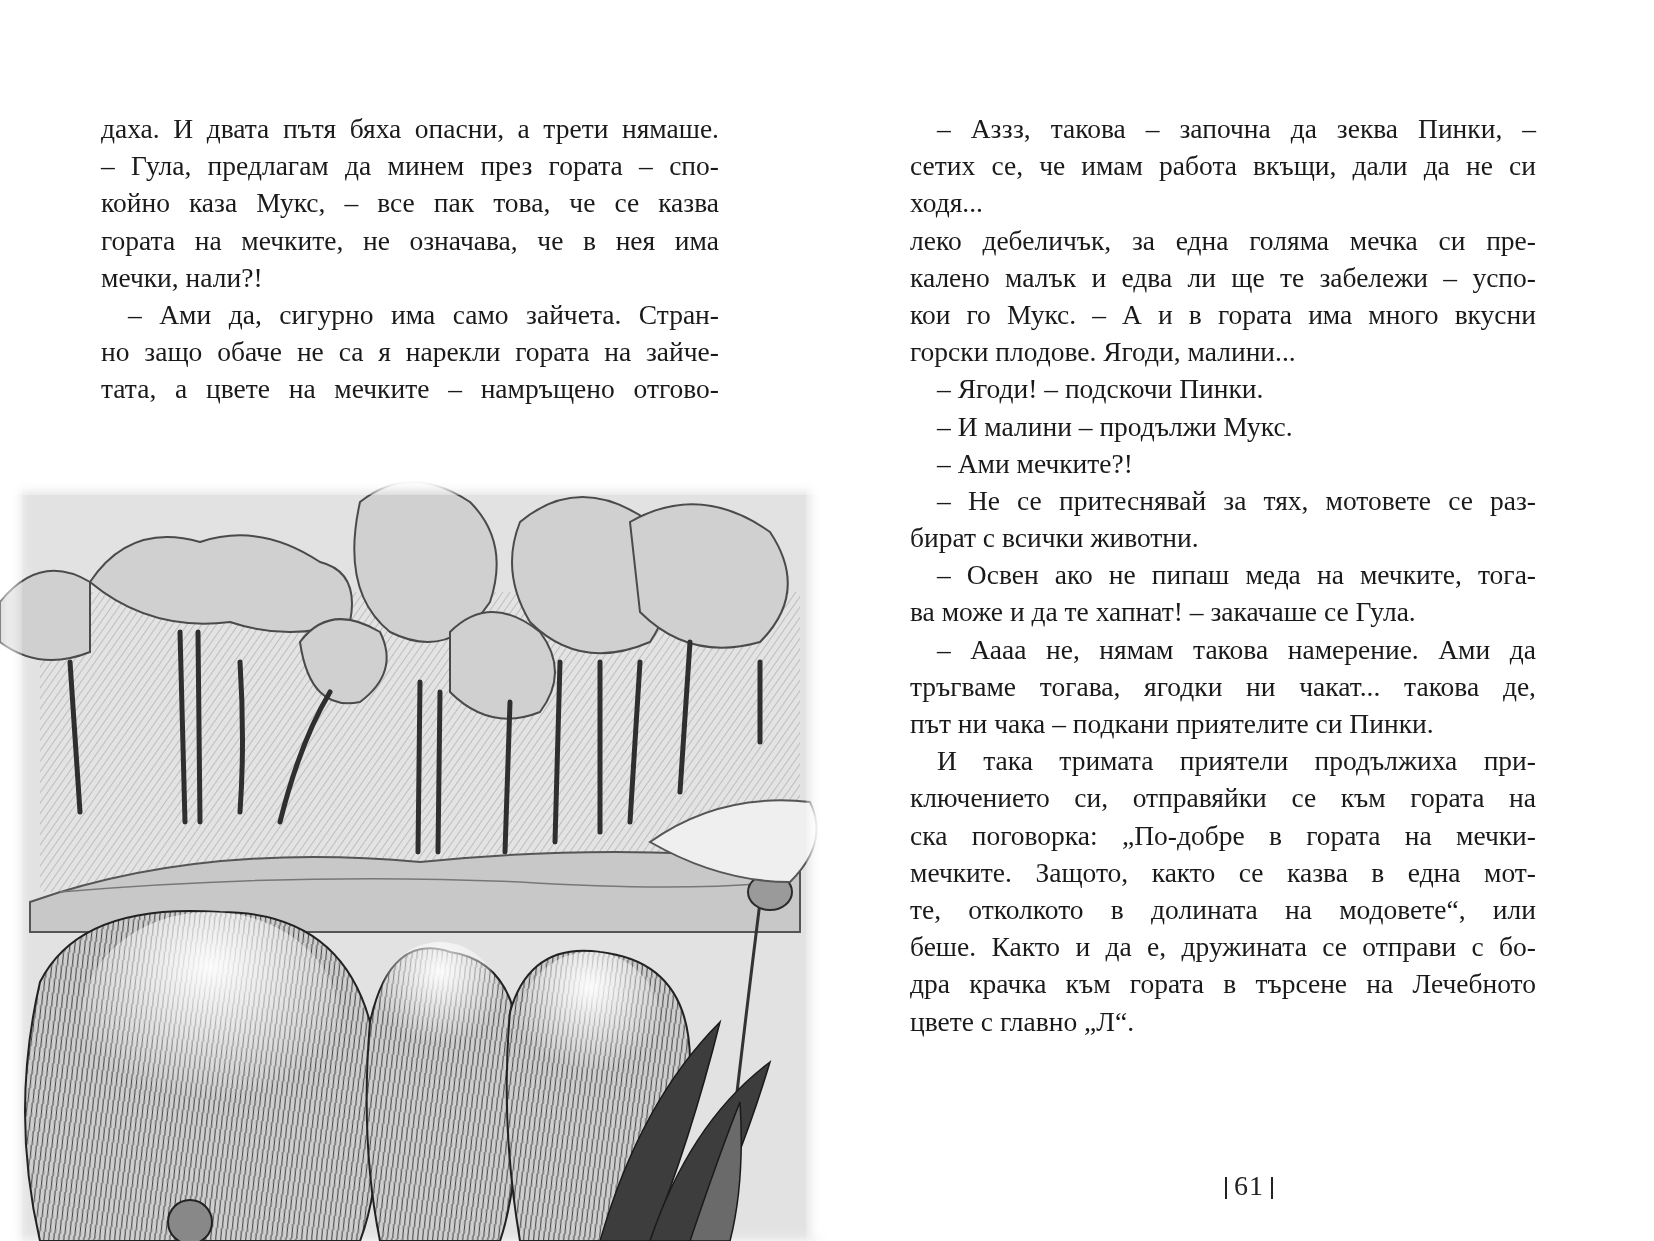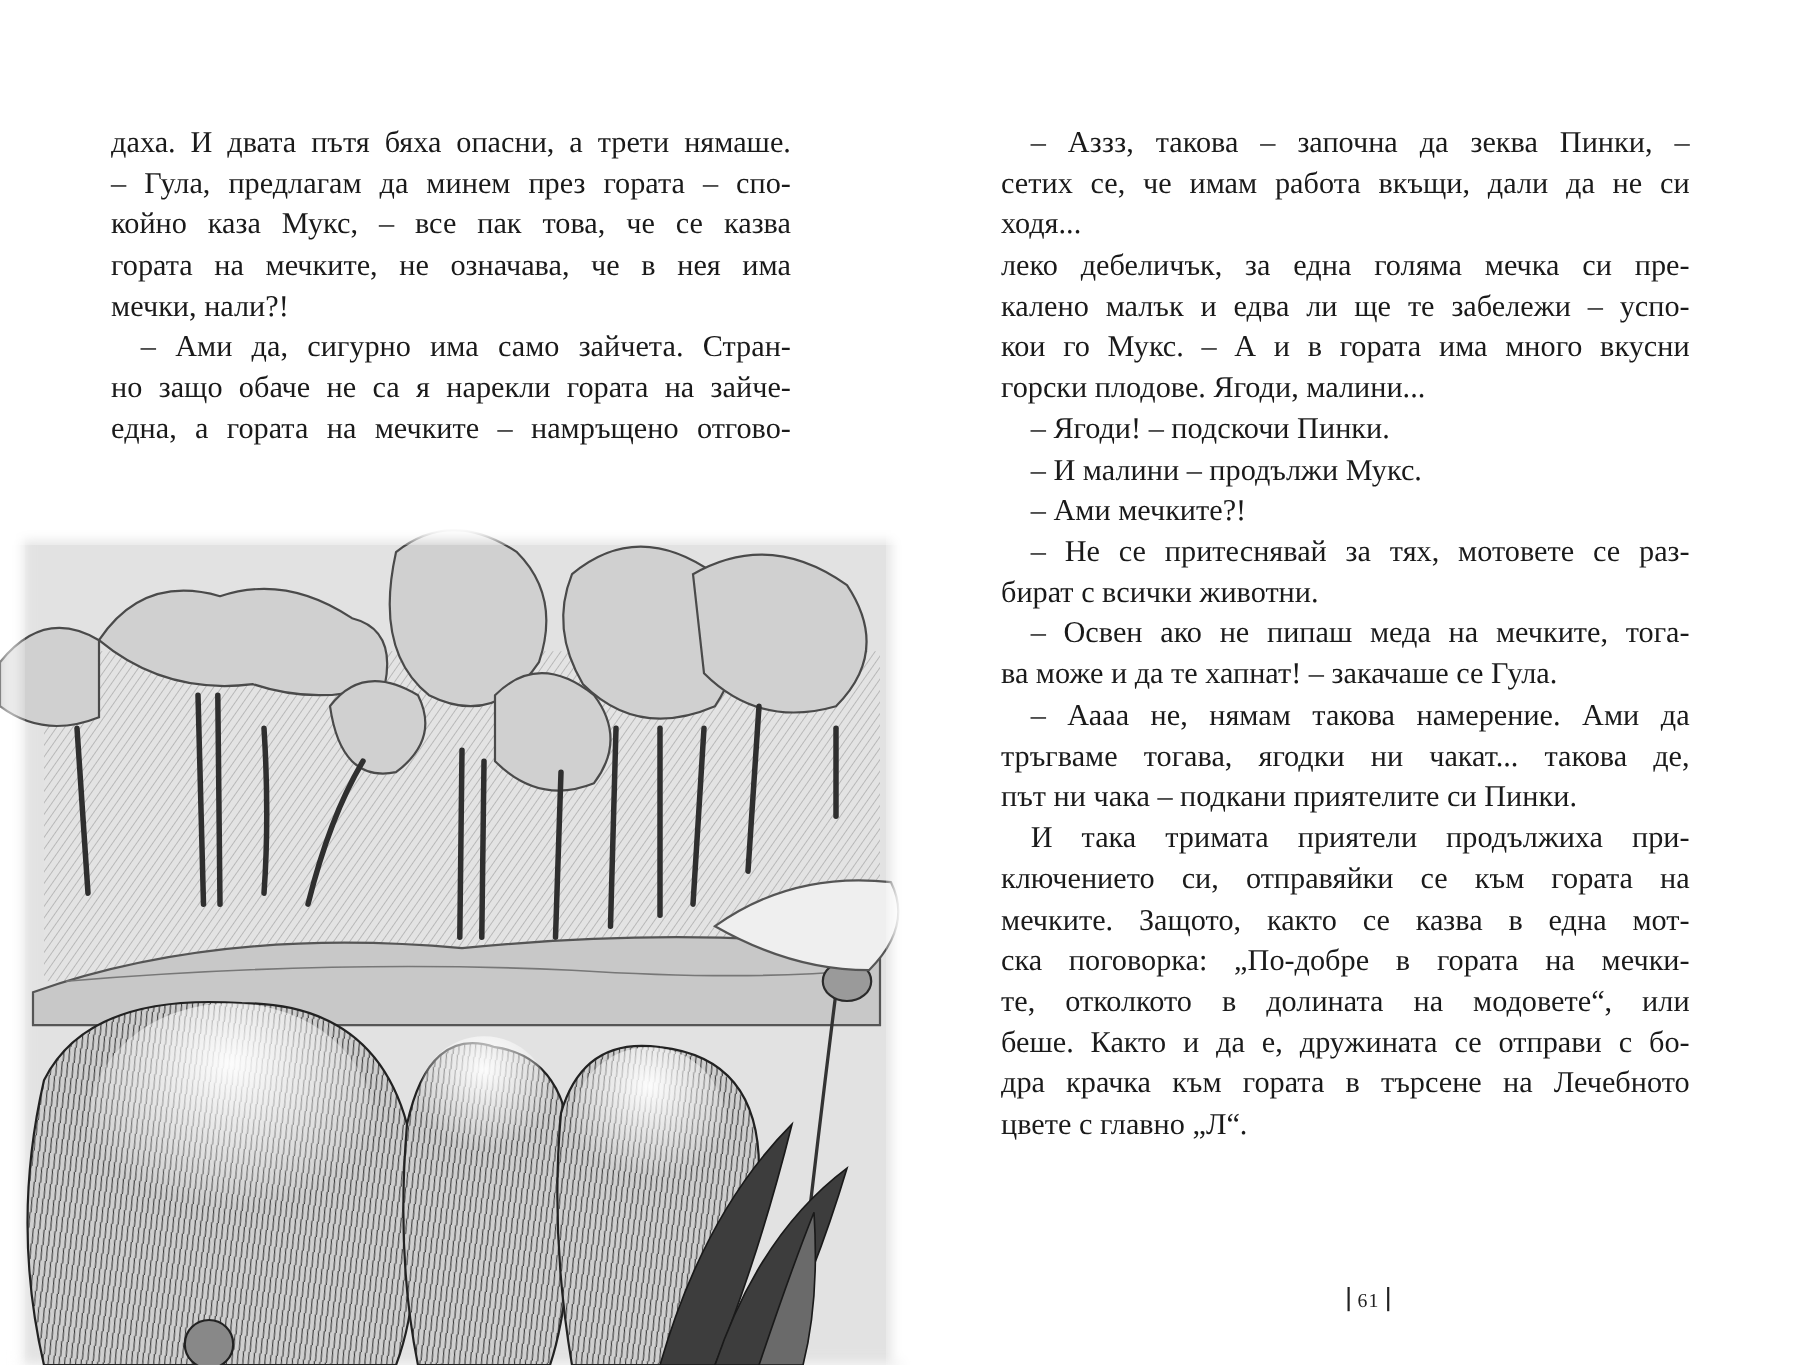--- a/index.html
+++ b/index.html
@@ -12,37 +12,37 @@
   .page-right { left: 794px; width: 827px; }
   .column { position: absolute; font-size: 27.5px; line-height: 37.2px; }
   .col-left { left: 101px; top: 110px; width: 618px; }
   .col-right { left: 116px; top: 110px; width: 626px; }
   .line { display: block; white-space: nowrap; text-align: justify; text-align-last: justify; height: 37.2px; }
   .line.last { text-align-last: left; }
   .line.indent { padding-left: 27px; }
   .illustration { position: absolute; left: 0; top: 462px; width: 840px; height: 779px; }
   .illustration svg { width: 100%; height: 100%; display: block; }
   .folio {
-    position: absolute; left: 424px; top: 1170px; font-size: 18px; letter-spacing: 1px; color: #222;
+    position: absolute; left: 424px; top: 1170px; font-size: 28px; letter-spacing: 1px; color: #222;
   }
   .folio .bar { display: inline-block; width: 2px; height: 22px; background: #222; vertical-align: -4px; margin: 0 7px; }
 </style>
 </head>
 <body>
 
 <div class="page page-left">
   <div class="column col-left" id="left-col">
       <span class="line">даха. И двата пътя бяха опасни, а трети нямаше.</span>
       <span class="line">– Гула, предлагам да минем през гората – спо-</span>
       <span class="line">койно каза Мукс, – все пак това, че се казва</span>
       <span class="line">гората на мечките, не означава, че в нея има</span>
       <span class="line last">мечки, нали?!</span>
       <span class="line indent">– Ами да, сигурно има само зайчета. Стран-</span>
       <span class="line">но защо обаче не са я нарекли гората на зайче-</span>
-      <span class="line">една, а гората на мечките – намръщено отгово-</span>
+      <span class="line">тата, а цвете на мечките – намръщено отгово-</span>
     </div>
 
   <div class="illustration">
     <svg viewBox="0 0 840 779" preserveAspectRatio="none">
       <defs>
         <filter id="blur6">
             <feGaussianBlur stdDeviation="6"></feGaussianBlur>
           </filter>
         <filter id="blur2">
             <feGaussianBlur stdDeviation="1.5"></feGaussianBlur>
@@ -136,22 +136,22 @@
       <span class="line indent last">– Ами мечките?!</span>
       <span class="line indent">– Не се притеснявай за тях, мотовете се раз-</span>
       <span class="line last">бират с всички животни.</span>
       <span class="line indent">– Освен ако не пипаш меда на мечките, тога-</span>
       <span class="line last">ва може и да те хапнат! – закачаше се Гула.</span>
       <span class="line indent">– Аааа не, нямам такова намерение. Ами да</span>
       <span class="line">тръгваме тогава, ягодки ни чакат... такова де,</span>
       <span class="line last">път ни чака – подкани приятелите си Пинки.</span>
       <span class="line indent">И така тримата приятели продължиха при-</span>
       <span class="line">ключението си, отправяйки се към гората на</span>
+      <span class="line">ска поговорка: „По-добре в гората на мечки-</span>
       <span class="line">мечките. Защото, както се казва в една мот-</span>
-      <span class="line">ска поговорка: „По-добре в гората на мечки-</span>
       <span class="line">те, отколкото в долината на модовете“, или</span>
       <span class="line">беше. Както и да е, дружината се отправи с бо-</span>
       <span class="line">дра крачка към гората в търсене на Лечебното</span>
       <span class="line last">цвете с главно „Л“.</span>
     </div>
   <div class="folio">
     <span class="bar"></span><span>61</span><span class="bar"></span>
   </div>
 </div>
 

